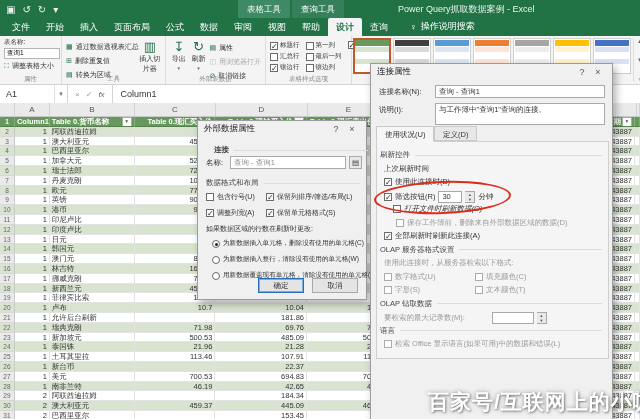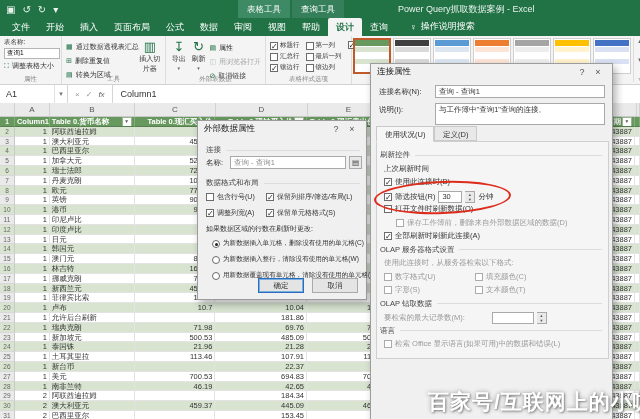--- a/index.html
+++ b/index.html
@@ -686,21 +686,21 @@
         </div>
       </div>
   </div>
 
   <div class="dlg" id="dlg1">
     <div class="dlg-title">
       <span class="t">外部数据属性</span>
       <span class="wbtn">?</span>
       <span class="wbtn">×</span>
     </div>
-    <div class="dlg-sec" style="left:8px;top:24px;width:154px;">
+    <div class="dlg-sec" style="left:16px;top:24px;width:154px;font-weight:bold;">
       <span>连接</span>
       </div>
     <div class="dline" style="left:8px;top:37px;">
       <span>名称:</span>
       </div>
     <div class="tin" style="position:absolute;left:32px;top:35px;width:116px;height:13px;color:#8a8a8a;">查询 - 查询1</div>
     <div class="tin" style="position:absolute;left:151px;top:35px;width:13px;height:13px;justify-content:center;background:#e8e8e8;">▤</div>
     <div class="dlg-sec" style="left:8px;top:57px;width:154px;">
       <span>数据格式和布局</span>
       </div>
@@ -775,21 +775,21 @@
       <div class="dline" style="left: 13px; top: 126.5px;">
         <span class="cb">✓</span>
         <span>筛选按钮(R)</span>
         <span class="tin" style="width: 24px; height: 12px;">30</span>
         <span class="spin">
           <span>▴</span>
           <span>▾</span>
         </span>
         <span>分钟</span>
       </div>
-      <div class="dline" style="left: 13px; top: 140px;">
+      <div class="dline" style="left: 22px; top: 140px; font-style: italic;">
         <span class="cb"></span>
         <span>打开文件时刷新数据(O)</span>
       </div>
       <div class="dline muted" style="left: 25px; top: 153.5px;">
         <span class="cb" style="border-color: rgb(171, 171, 171);"></span>
         <span>保存工作簿前，删除来自外部数据区域的数据(D)</span>
       </div>
       <div class="dline" style="left: 13px; top: 167px;">
         <span class="cb">✓</span>
         <span>全部刷新时刷新此连接(A)</span>

